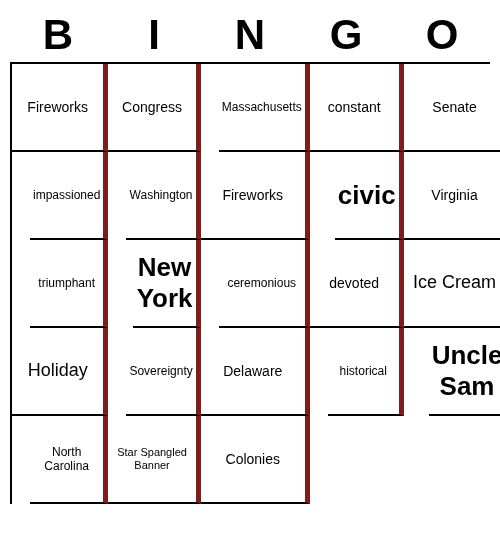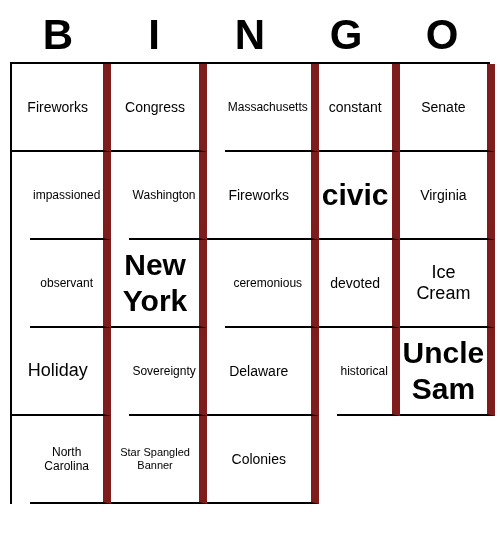--- a/index.html
+++ b/index.html
@@ -38,35 +38,36 @@
     }
 
     .bingo-grid {
       display: grid;
       grid-template-columns: repeat(5, 1fr);
       border-left: 2px solid #000;
       border-top: 2px solid #000;
     }
 
     .bingo-cell {
-      border-right: 8px solid #7f1d1d;
+      border-right: 5px solid #7f1d1d;
       border-bottom: 2px solid #000;
       min-height: 88px;
       display: flex;
       align-items: center;
       justify-content: center;
       text-align: center;
       padding: 4px 3px;
       font-size: 14px;
       line-height: 1.2;
     }
 
     .bingo-cell.large-text {
-      font-size: 30px;
+      font-size: 26px;
       font-weight: bold;
+      margin-left: 25px;
     }
 
     .bingo-cell.medium-text {
       font-size: 18px;
       font-weight: normal;
     }
 
     .bingo-cell.small-text {
       font-size: 12px;
       margin-left: 18px;
@@ -91,21 +92,21 @@
   <div class="bingo-cell">Fireworks</div>
       <div class="bingo-cell">Congress</div>
       <div class="bingo-cell small-text">Massachusetts</div>
       <div class="bingo-cell">constant</div>
       <div class="bingo-cell">Senate</div>
       <div class="bingo-cell small-text">impassioned</div>
       <div class="bingo-cell small-text">Washington</div>
       <div class="bingo-cell">Fireworks</div>
       <div class="bingo-cell large-text">civic</div>
       <div class="bingo-cell">Virginia</div>
-      <div class="bingo-cell small-text">observant</div>
+      <div class="bingo-cell small-text">triumphant</div>
       <div class="bingo-cell large-text">New York</div>
       <div class="bingo-cell small-text">ceremonious</div>
       <div class="bingo-cell">devoted</div>
       <div class="bingo-cell medium-text">Ice Cream</div>
       <div class="bingo-cell medium-text">Holiday</div>
       <div class="bingo-cell small-text">Sovereignty</div>
       <div class="bingo-cell">Delaware</div>
       <div class="bingo-cell small-text">historical</div>
       <div class="bingo-cell large-text">Uncle Sam</div>
       <div class="bingo-cell small-text">North Carolina</div>

